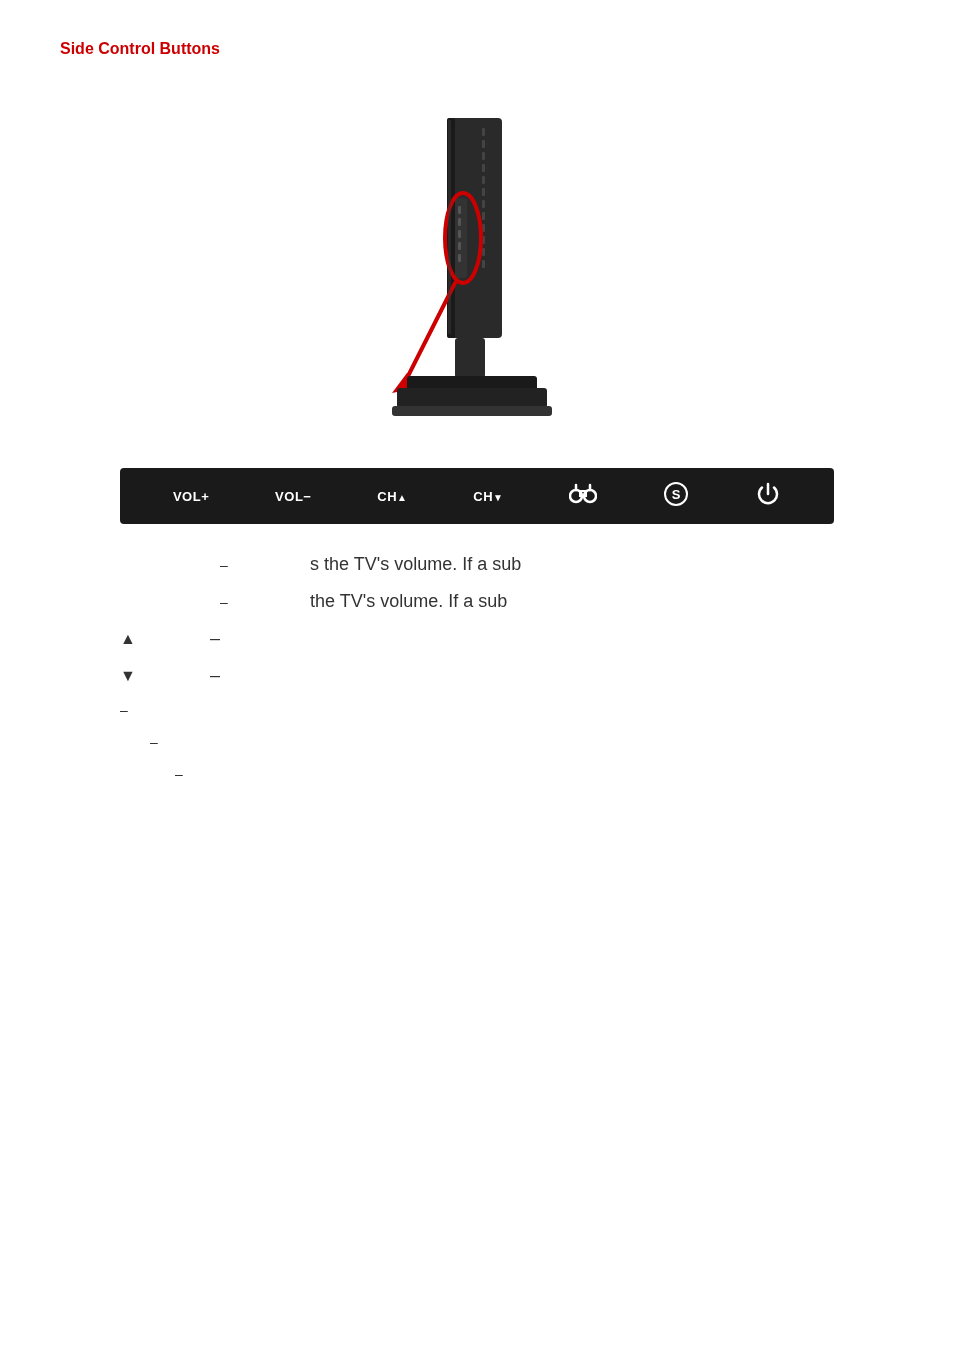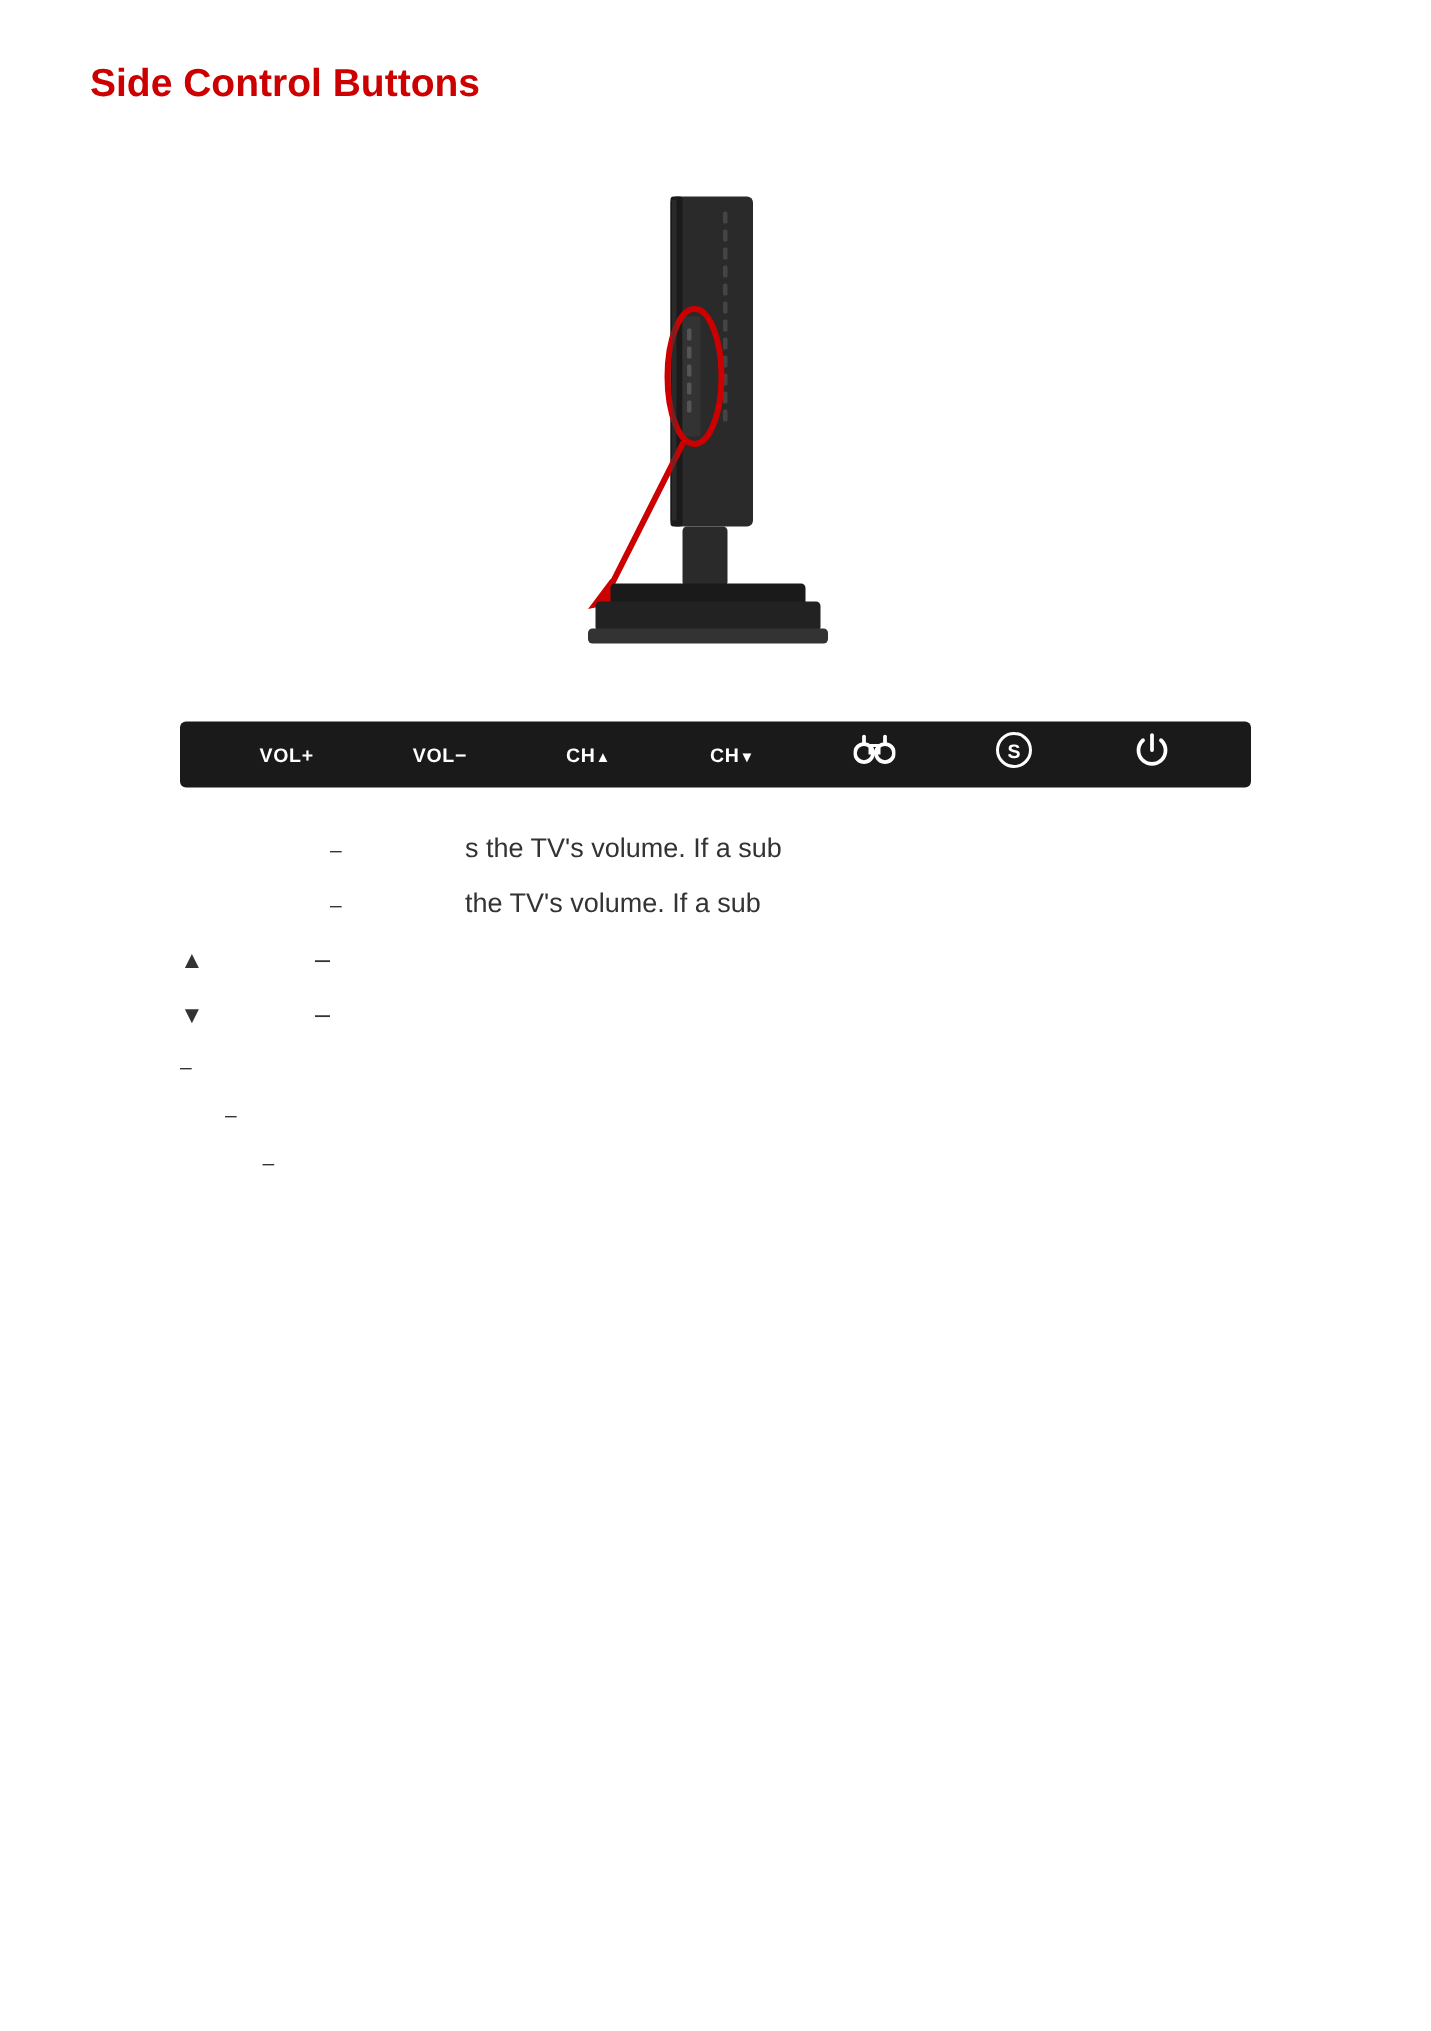--- a/index.html
+++ b/index.html
@@ -11,38 +11,38 @@
       position: relative;
       overflow-x: hidden;
     }
 
     .page {
       padding: 40px 60px;
     }
 
     .page-title {
       color: #cc0000;
-      font-size: 26px;
+      font-size: 16px;
       font-weight: bold;
       margin-bottom: 30px;
     }
 
     .tv-image-container {
       display: flex;
       justify-content: center;
       align-items: flex-end;
       margin-bottom: 0;
       position: relative;
       height: 380px;
     }
 
     .control-bar {
       background: #1a1a1a;
       border-radius: 4px;
-      height: 44px;
+      height: 56px;
       display: flex;
       align-items: center;
       justify-content: space-around;
       padding: 0 20px;
       margin: 0 60px 30px 60px;
     }
 
     .ctrl-btn {
       color: #ffffff;
       font-size: 13px;

